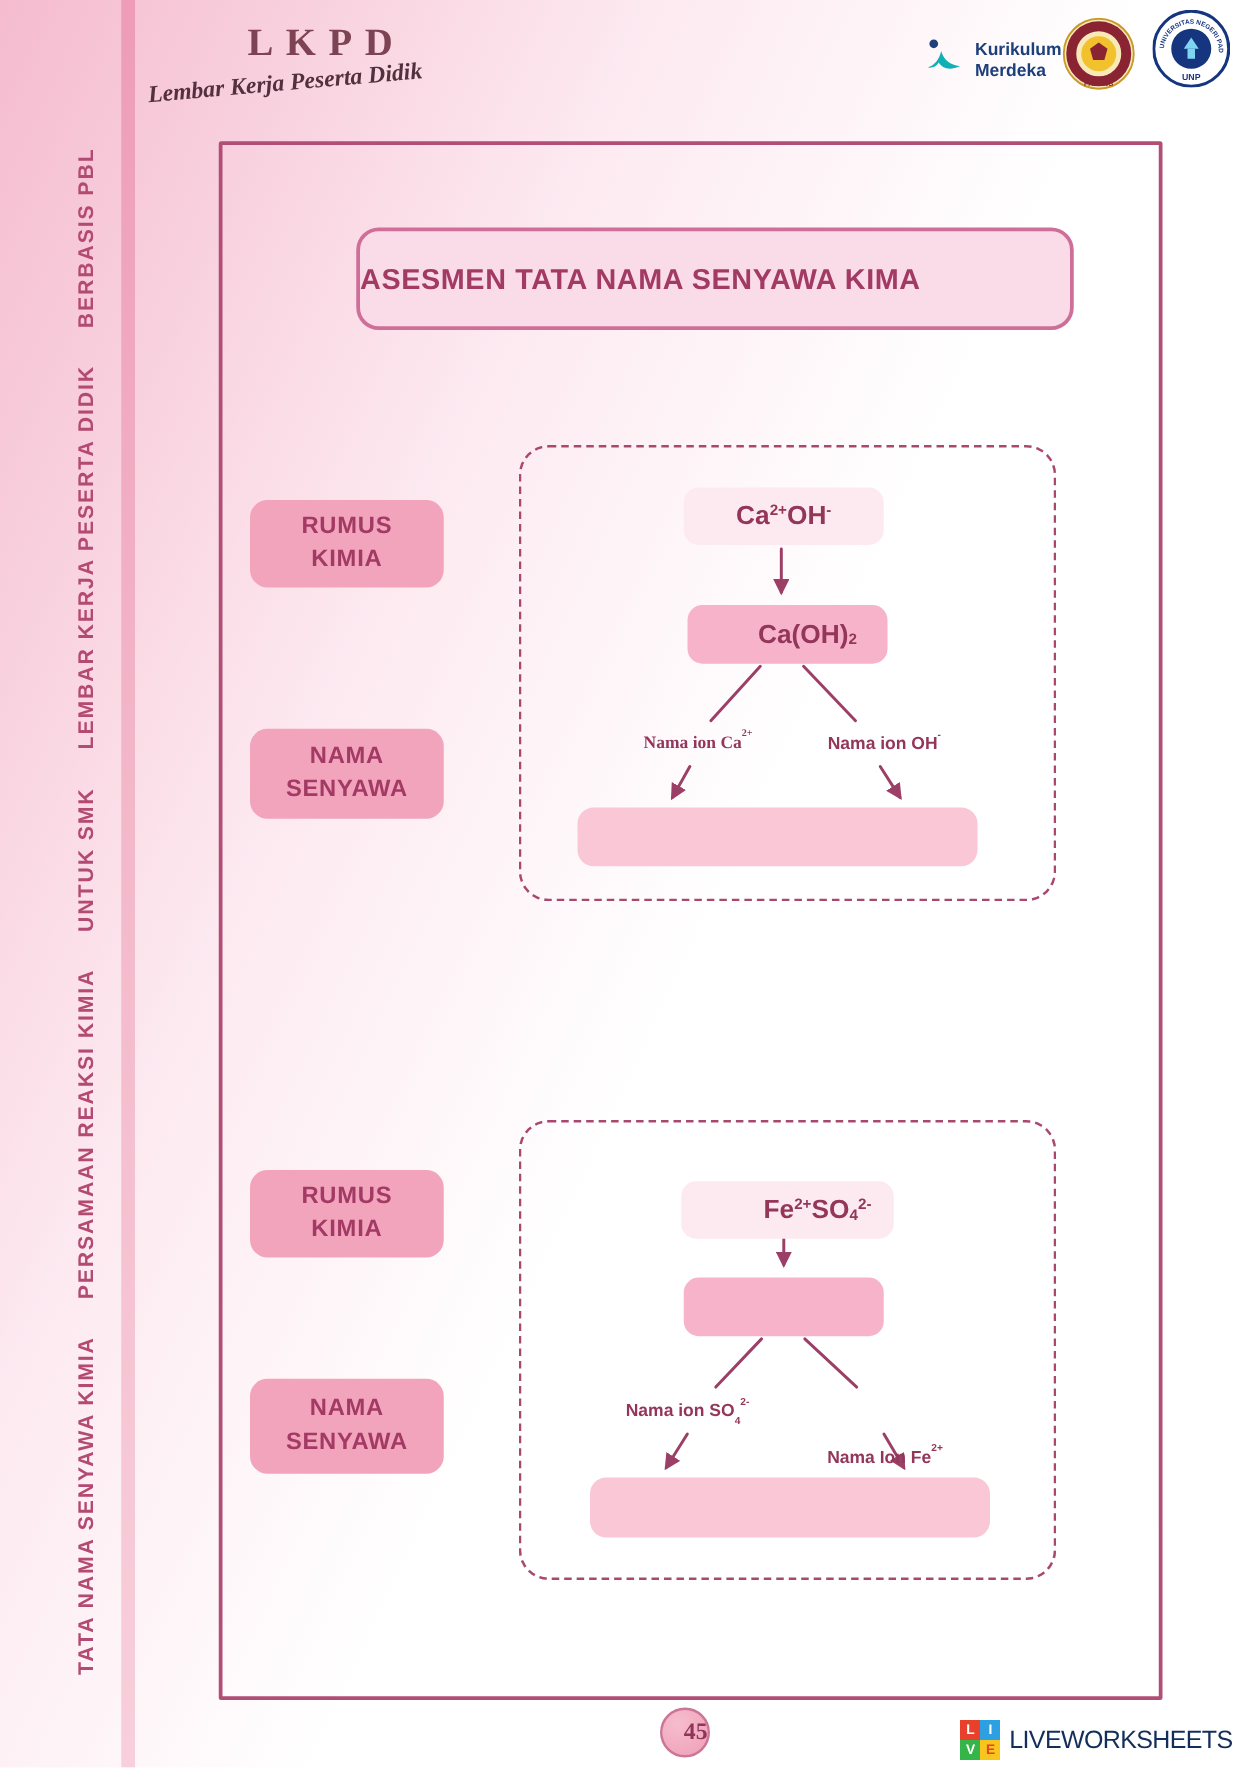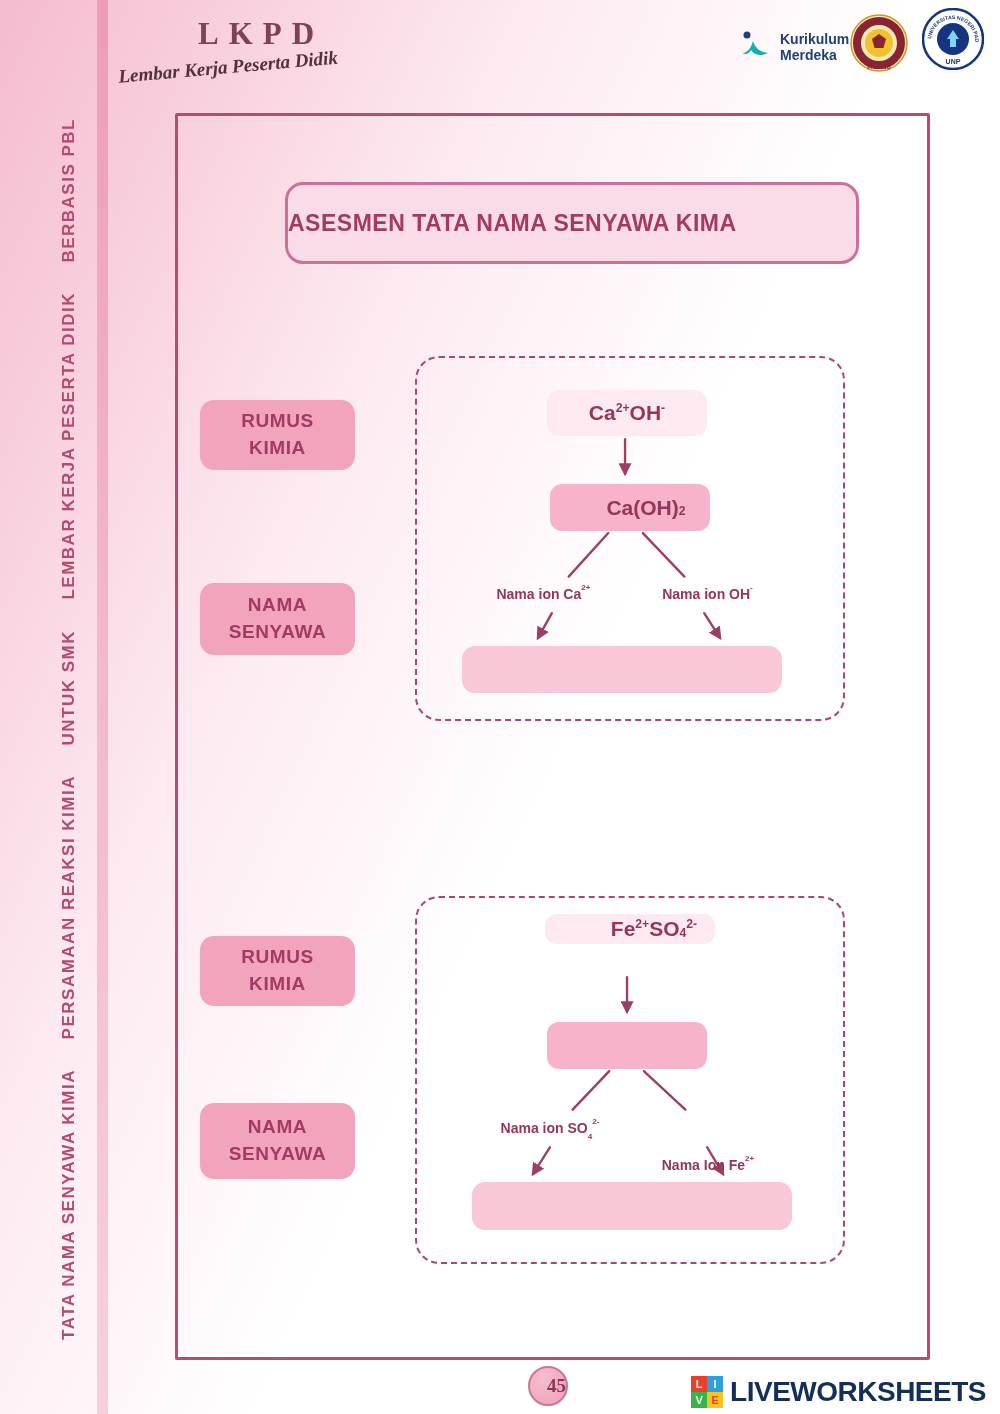--- a/index.html
+++ b/index.html
@@ -78,26 +78,26 @@
     position:absolute; display:flex; align-items:center; justify-content:center;
     font-weight:bold; color:#93365a; font-size:21px; border-radius:12px;
   }
   .formula-box sup, .ion-label sup { font-size:0.58em; position:relative; top:-0.45em; font-weight:bold; }
   .formula-box sub, .ion-label sub { font-size:0.58em; position:relative; top:0.3em; font-weight:bold; }
   .f-ion  { background:#fdeaf0; }
   .f-comp { background:#f6b3c9;padding-left:32px; }
 
   .f-ion1  { left:130px; top:32px;  width:160px; height:46px; }
   .f-comp1 { left:133px; top:126px; width:160px; height:47px; }
-  .f-ion2  { left:128px; top:16px;  width:170px; height:30px;padding-left:48px; }
+  .f-ion2  { left:128px; top:47px;  width:170px; height:46px;padding-left:48px; }
 
   .ion-label {
     position:absolute; font-size:14px; font-weight:bold; color:#93365a; text-align:center;
   }
-  .il-l1 { left:64px;  top:228px; width:125px; }
+  .il-l1 { left:79px;  top:228px; width:125px;font-family:Liberation Serif, serif; }
   .il-r1 { left:238px; top:228px; width:105px; }
   .il-l2 { left:63px;  top:222px; width:140px; }
   .il-r2 { left:236px; top:230px; width:110px;margin-top:29px; }
 
   .answer-box {
     position:absolute; background:#f9c7d6; border-radius:13px; cursor:text;
   }
   .ab1 { left:45px; top:288px; width:320px; height:47px; }
   .ab-comp2 { left:130px; top:124px; width:160px; height:47px; background:#f6b3c9; border-radius:12px; }
   .ab2 { left:55px; top:284px; width:320px; height:48px; }
@@ -109,21 +109,21 @@
     font-family:"Liberation Serif", serif; font-weight:bold; font-size:19px; color:#8e3558;
   }
 
   .brand { position:absolute; right:14px; top:1376px; display:flex; align-items:center; gap:7px; }
   .tiles { width:32px; height:32px; display:grid; grid-template-columns:16px 16px; grid-template-rows:16px 16px; }
   .tile  { display:flex; align-items:center; justify-content:center; font-size:11px; font-weight:bold; color:#fff; }
   .tile-l { background:#e8402a; }
   .tile-i { background:#2e9fe0; }
   .tile-v { background:#35b44a; }
   .tile-e { background:#f7c51e; color:#e8402a; }
-  .brand-text { font-size:28px; font-weight:700; color:#132e5b; letter-spacing:-0.5px; }
+  .brand-text { font-size:20px; font-weight:400; color:#132e5b; letter-spacing:-0.5px; }
 </style>
 </head>
 <body>
 
 <div class="page">
 
   <div class="left-strip"></div>
 
   <div class="sidebar">
     <span class="vtext">BERBASIS PBL</span>

